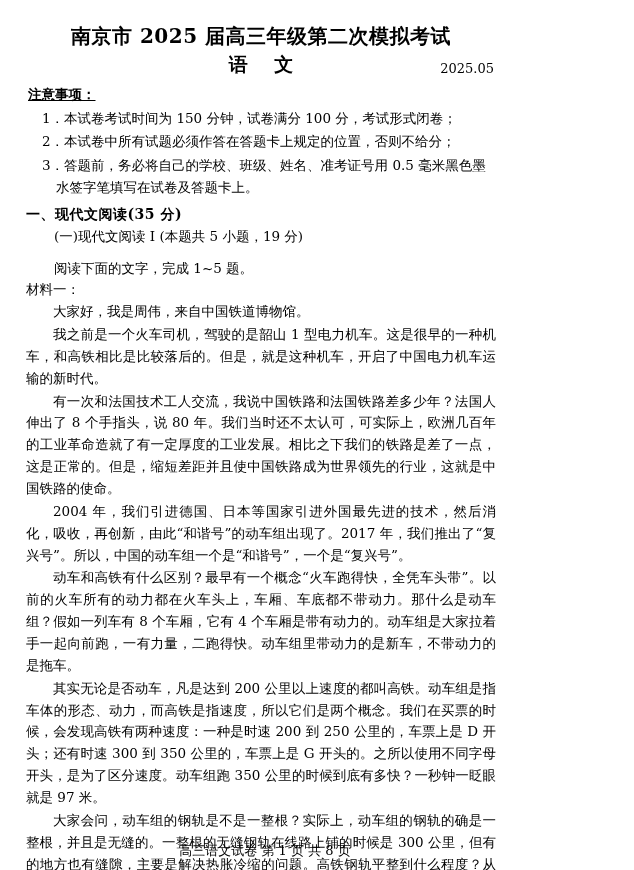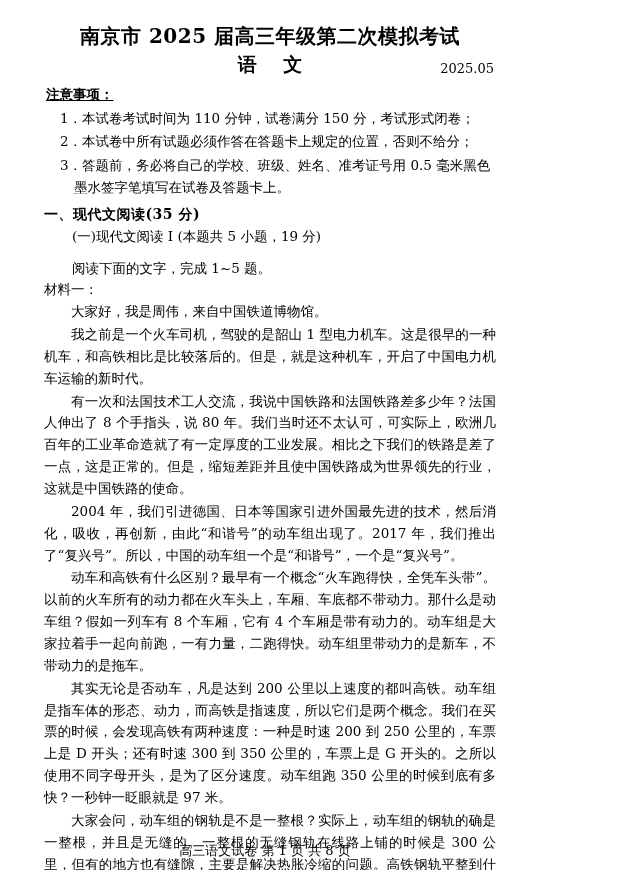--- a/index.html
+++ b/index.html
@@ -12,21 +12,21 @@
     background: #ffffff;
     font-family: "DejaVu Serif", "Liberation Serif", serif;
     color: #000000;
     overflow: hidden;
   }
   .page {
     position: relative;
     width: 530px;
     height: 870px;
     box-sizing: border-box;
-    padding: 18px 34px 0 44px;
+    padding: 18px 34px 0 26px;
   }
   .doc-title {
     text-align: center;
     font-size: 20px;
     font-weight: bold;
     letter-spacing: 0.5px;
     margin: 4px 0 2px 0;
     line-height: 1.4;
   }
   .subject-row {
@@ -113,21 +113,21 @@
 
   <div class="doc-title">南京市 2025 届高三年级第二次模拟考试</div>
 
   <div class="subject-row">
     <span class="subject">语 文</span>
     <span class="exam-date">2025.05</span>
   </div>
 
   <div class="notice-title">注意事项：</div>
   <ul class="notice-list">
-    <li>1．本试卷考试时间为 110 分钟，试卷满分 150 分，考试形式闭卷；</li>
+    <li>1．本试卷考试时间为 150 分钟，试卷满分 100 分，考试形式闭卷；</li>
     <li>2．本试卷中所有试题必须作答在答题卡上规定的位置，否则不给分；</li>
     <li>3．答题前，务必将自己的学校、班级、姓名、准考证号用 0.5 毫米黑色墨水签字笔填写在试卷及答题卡上。</li>
   </ul>
 
   <div class="section-heading">一、现代文阅读(35 分)</div>
   <div class="sub-heading">(一)现代文阅读 I (本题共 5 小题，19 分)</div>
   <div class="instruction">阅读下面的文字，完成 1~5 题。</div>
   <div class="material-label">材料一：</div>
 
   <p class="para">大家好，我是周伟，来自中国铁道博物馆。</p>

